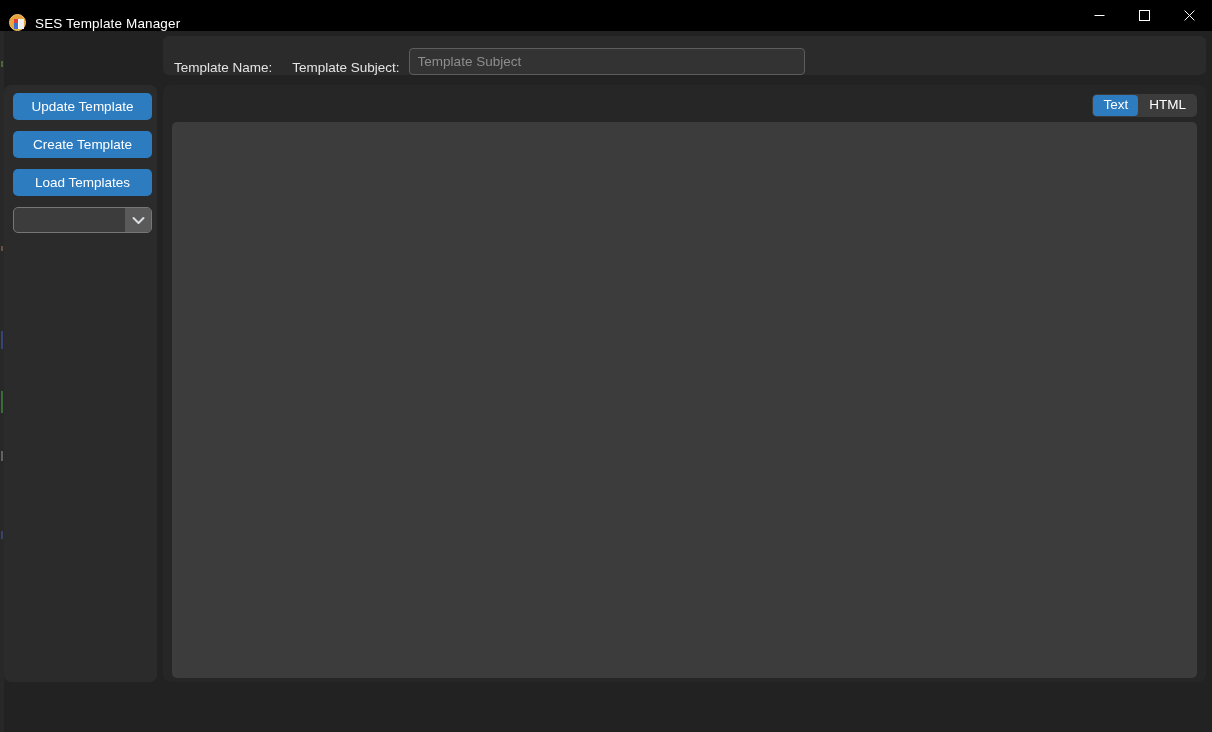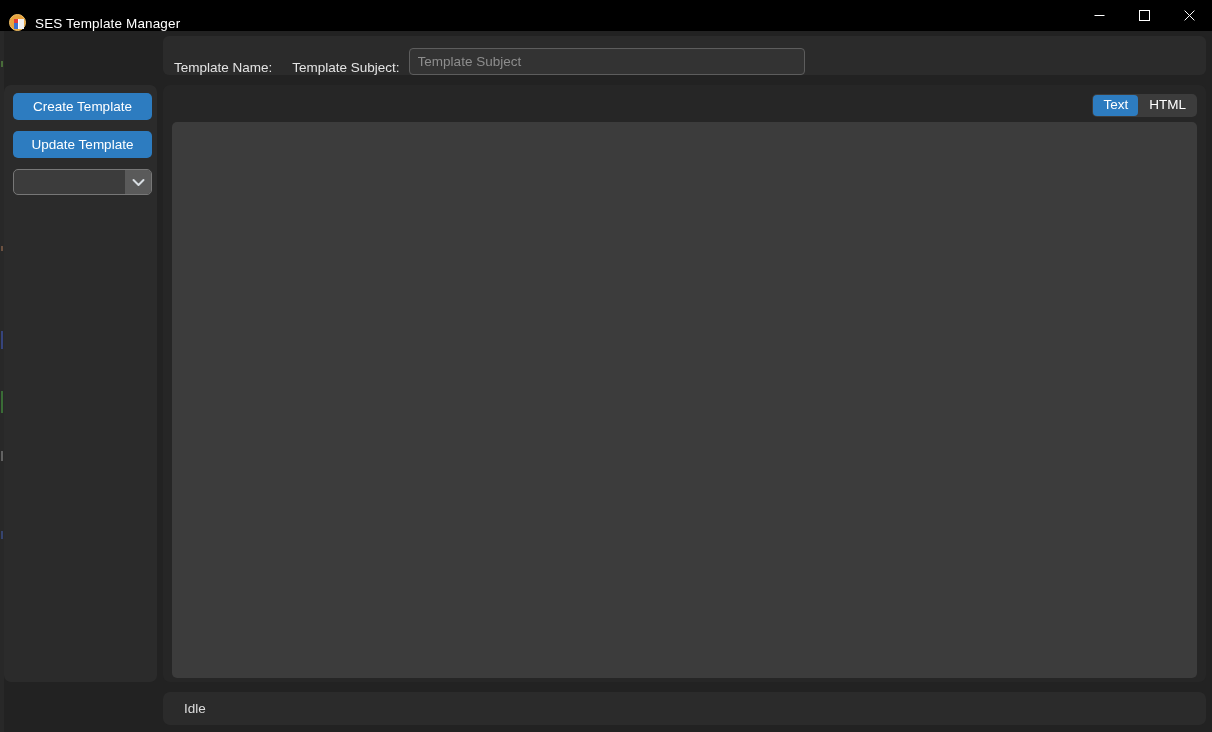--- a/index.html
+++ b/index.html
@@ -289,22 +289,23 @@
   </div>
 
   <div class="topbar">
     <span class="field-label">Template Name:</span>
     <span class="spacer-sm"></span>
     <span class="field-label">Template Subject:</span>
     <input id="tpl-subject-input" class="text-input" type="text" placeholder="Template Subject" style="">
   </div>
 
   <div class="sidebar">
+    <button class="side-btn">Update Template</button>
     <button class="side-btn">Create Template</button>
-    <button class="side-btn">Update Template</button>
+    <button class="side-btn">Load Templates</button>
 
     <div class="combo">
       <span class="combo-value"></span>
       <span class="combo-arrow">
         <svg width="13" height="9" viewBox="0 0 13 9">
             <path d="M1.5 2 L6.5 7 L11.5 2" fill="none" stroke="#d8dde2" stroke-width="2" stroke-linecap="round" stroke-linejoin="round"></path>
           </svg>
       </span>
     </div>
 
@@ -313,17 +314,14 @@
   <div class="content">
     <div class="tabbar">
       <div class="tab-group">
         <button class="tab active">Text</button>
         <button class="tab">HTML</button>
       </div>
     </div>
     <textarea class="editor" placeholder="" style=""></textarea>
   </div>
 
-  <div class="statusbar">
-    <span class="status-text">Idle</span>
-  </div>
 
 </div>
 
 </body></html>

